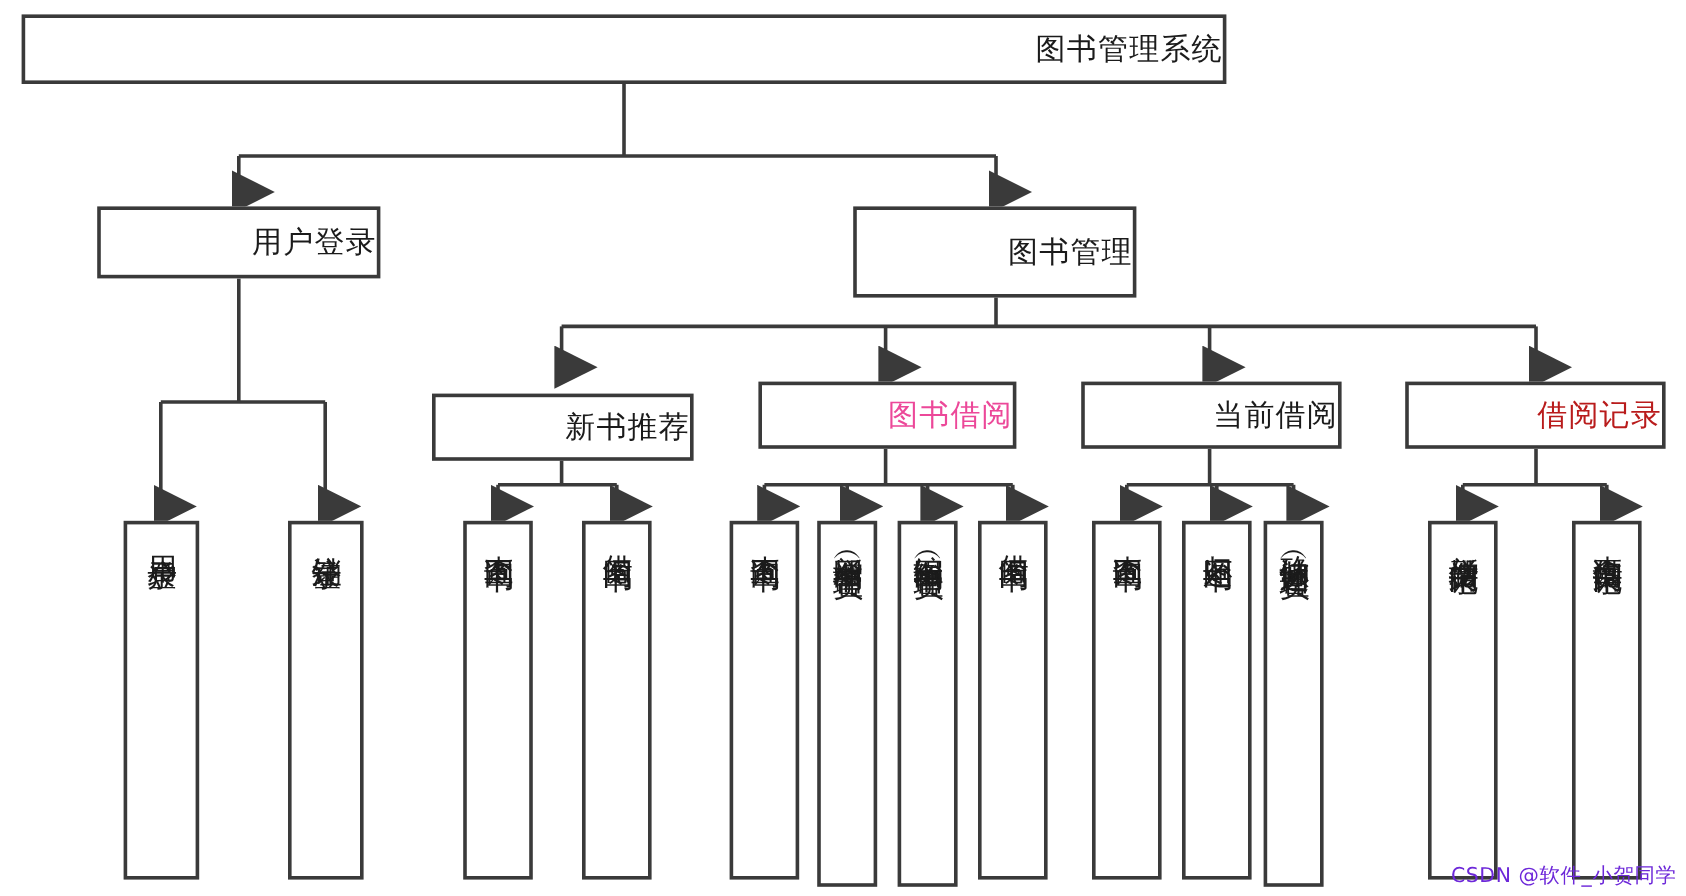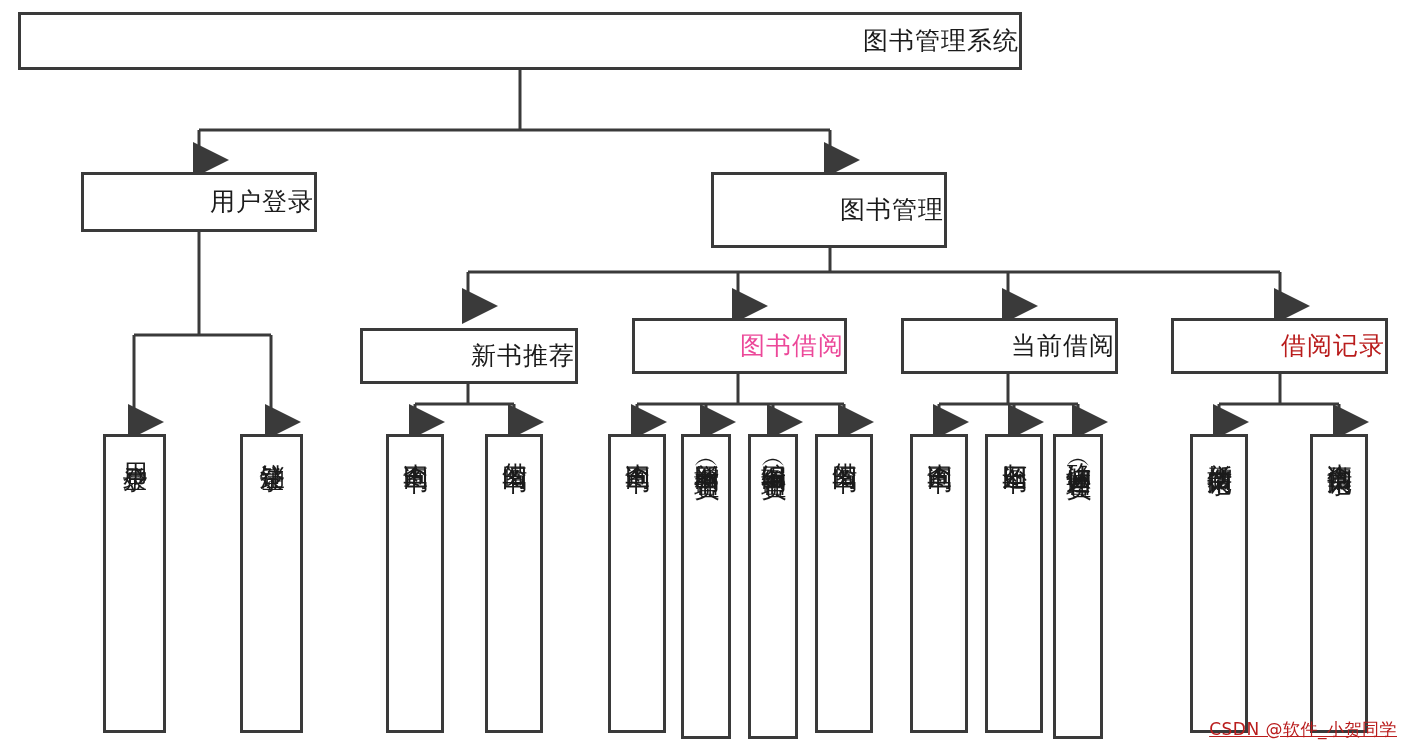--- a/index.html
+++ b/index.html
@@ -181,15 +181,15 @@
   <div class="node leaf" style="left: 1053px; top: 434px; width: 50px; height: 305px; border-color: rgb(58, 58, 58); color: rgb(27, 27, 27);">
     <span class="label">确认归还（管理员）</span>
   </div>
   <div class="node leaf" style="left: 1190px; top: 434px; width: 58px; height: 299px; border-color: rgb(58, 58, 58); color: rgb(27, 27, 27);">
     <span class="label">新增借阅记录</span>
   </div>
   <div class="node leaf" style="left: 1310px; top: 434px; width: 58px; height: 299px; border-color: rgb(58, 58, 58); color: rgb(27, 27, 27);">
     <span class="label">查询借阅记录</span>
   </div>
 
-  <div id="watermark" style="color: #b91c1c; text-decoration: underline;">CSDN @软件_小贺同学</div>
+  <div id="watermark" style="color: #6d28d9;">CSDN @软件_小贺同学</div>
 
 </div>
 
 </body></html>

